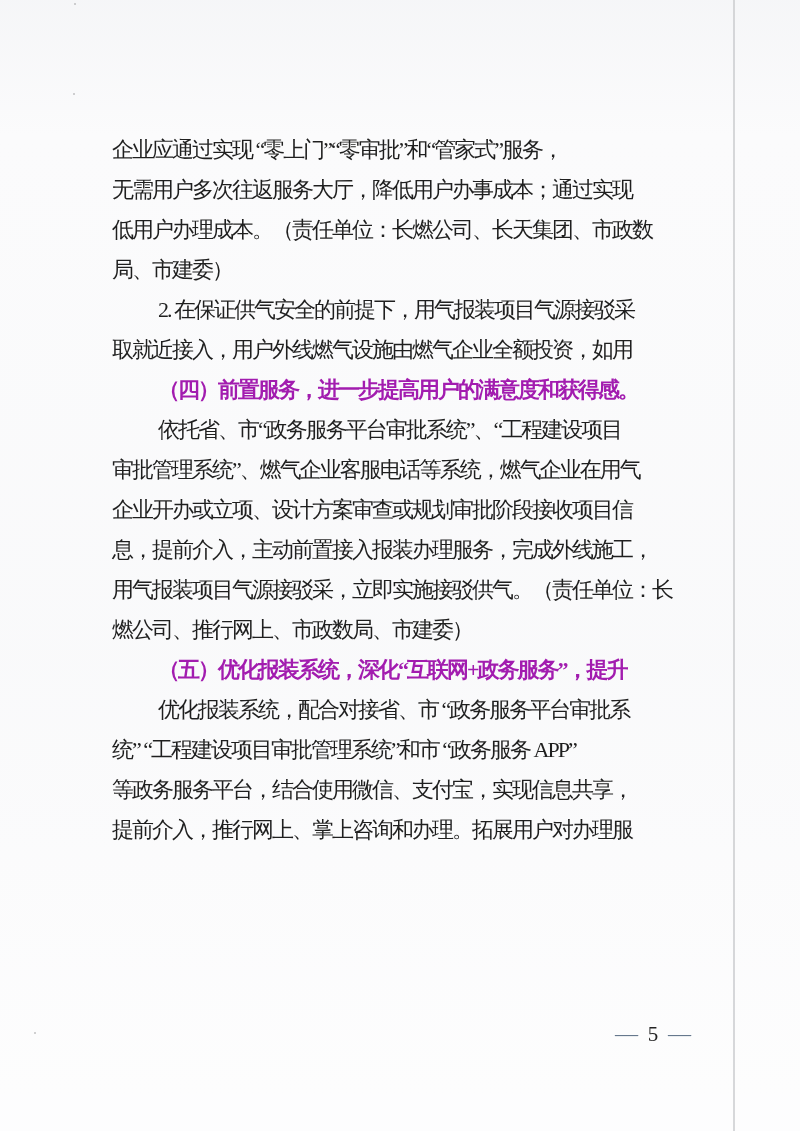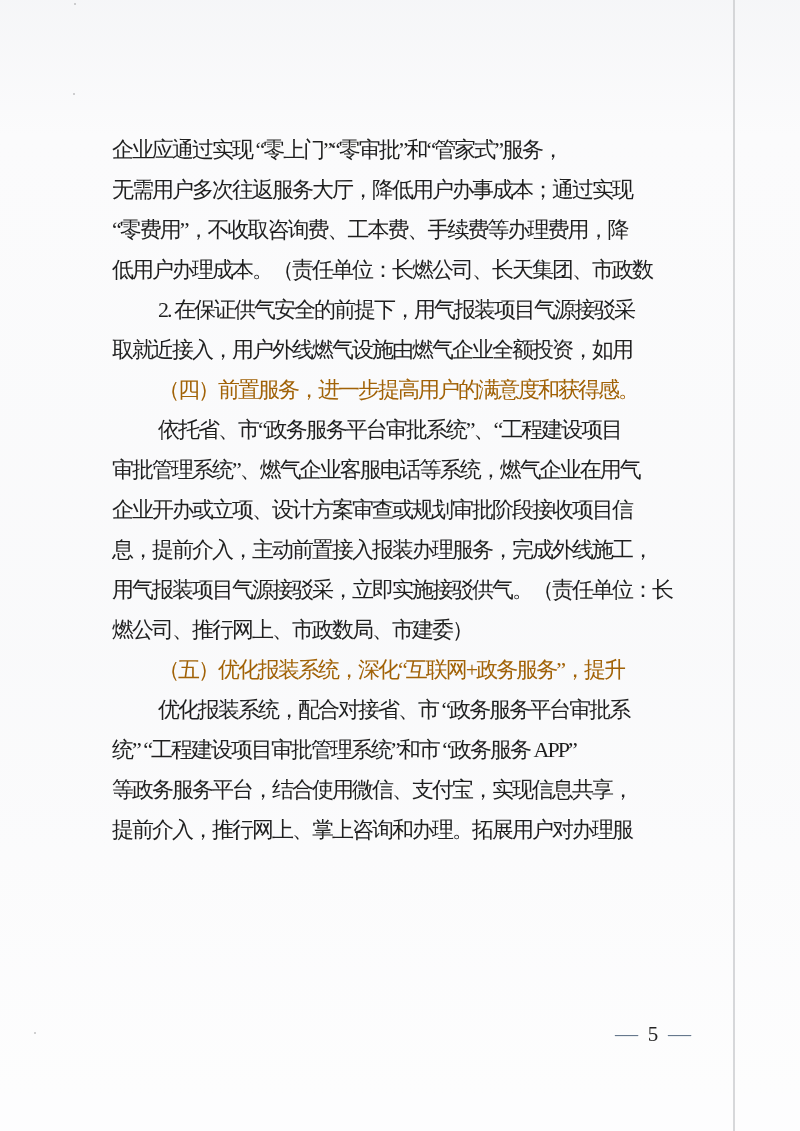--- a/index.html
+++ b/index.html
@@ -27,21 +27,21 @@
   .line {
     height: 40px;
     line-height: 40px;
     font-size: 22px;
     letter-spacing: -2px;
     color: #1f1f1f;
     white-space: nowrap;
     overflow: visible;
   }
   .line.indent { padding-left: 46px; }
-  .line.bold { font-weight: normal; color: #a16207; }
+  .line.bold { font-weight: bold; color: #a21caf; }
   .page-number {
     position: absolute;
     left: 616px;
     top: 1022px;
     width: 74px;
     height: 24px;
     display: flex;
     align-items: center;
     justify-content: space-between;
     font-size: 21px;
@@ -66,22 +66,22 @@
   }
 </style>
 </head>
 <body>
 
 <div class="page">
 
   <main class="doc-body">
       <div class="line">企业应通过实现 “零上门”“零审批”和“管家式”服务，</div>
       <div class="line">无需用户多次往返服务大厅，降低用户办事成本；通过实现</div>
-      <div class="line">“零费用”，不收取咨询费、工本费、手续费等办理费用，降</div>
       <div class="line">低用户办理成本。（责任单位：长燃公司、长天集团、市政数</div>
+      <div class="line">局、市建委）</div>
       <div class="line indent">2. 在保证供气安全的前提下，用气报装项目气源接驳采</div>
       <div class="line">取就近接入，用户外线燃气设施由燃气企业全额投资，如用</div>
       <div class="line indent bold">（四）前置服务，进一步提高用户的满意度和获得感。</div>
       <div class="line indent">依托省、市“政务服务平台审批系统”、“工程建设项目</div>
       <div class="line">审批管理系统”、燃气企业客服电话等系统，燃气企业在用气</div>
       <div class="line">企业开办或立项、设计方案审查或规划审批阶段接收项目信</div>
       <div class="line">息，提前介入，主动前置接入报装办理服务，完成外线施工，</div>
       <div class="line">用气报装项目气源接驳采，立即实施接驳供气。（责任单位：长</div>
       <div class="line">燃公司、推行网上、市政数局、市建委）</div>
       <div class="line indent bold">（五）优化报装系统，深化“互联网+政务服务”，提升</div>

